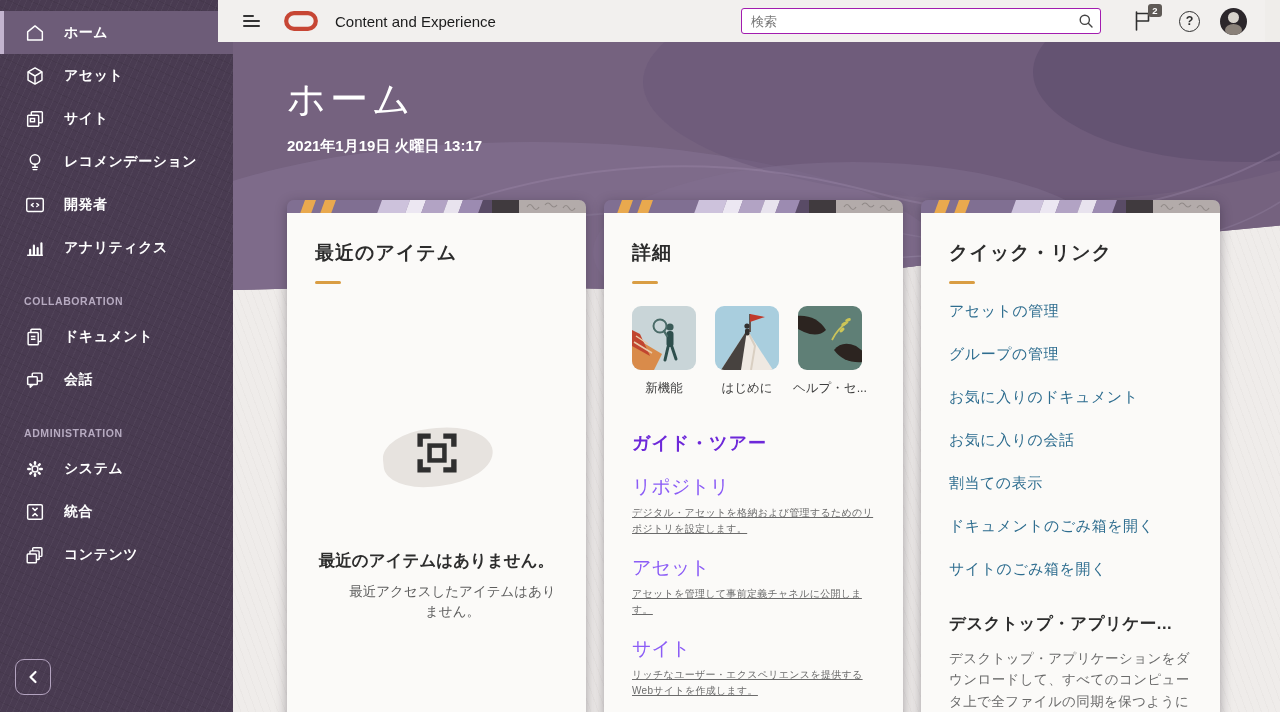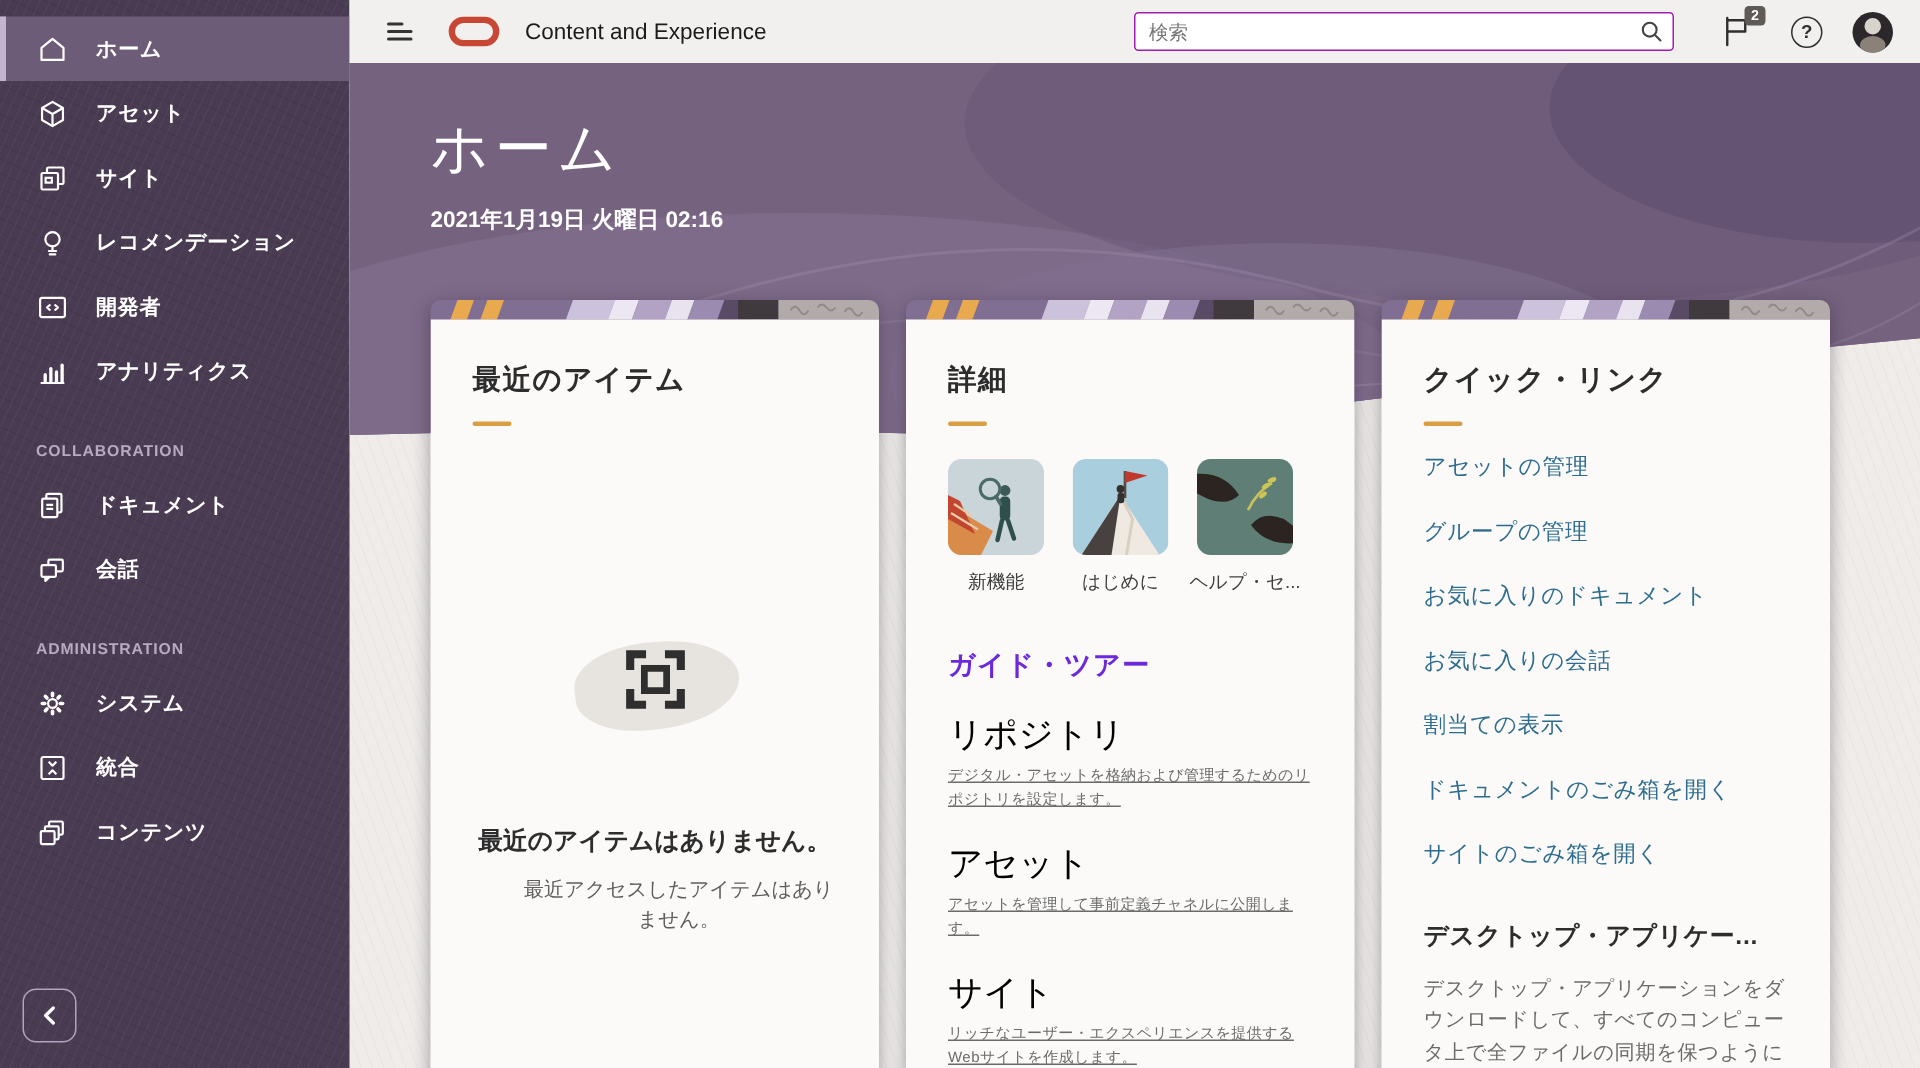--- a/index.html
+++ b/index.html
@@ -19,21 +19,21 @@
   .nav-item.active { background:#6d5c78; }
   .nav-item.active::before { content:""; position:absolute; left:0; top:0; bottom:0; width:4px; background:#c3b4cf; }
   .nav-icon { width:24px; height:24px; display:flex; align-items:center; justify-content:center; flex:0 0 24px; }
   .nav-icon svg { width:22px; height:22px; }
   .nav-label { color:#ffffff; font-size:14px; font-weight:bold; margin-left:17px; letter-spacing:.5px; white-space:nowrap; }
   .nav-section { color:#b7abc1; font-size:10.5px; font-weight:bold; letter-spacing:.6px; padding:26px 0 8px 24px; }
   .collapse-btn { position:absolute; left:15px; bottom:17px; width:36px; height:36px; border:1.5px solid #b3a3bf;
     border-radius:9px; display:flex; align-items:center; justify-content:center; cursor:pointer; background:transparent; }
 
   
-  .topbar { position:absolute; left:233px; top:0; width:1047px; height:42px; background:#f2f0ee;
+  .topbar { position:absolute; left:218px; top:0; width:1047px; height:42px; background:#f2f0ee;
     display:flex; align-items:center; z-index:6; }
   .hamburger { margin-left:25px; width:18px; display:flex; flex-direction:column; gap:3px; cursor:pointer; }
   .hamburger i { display:block; height:2px; background:#333; border-radius:1px; }
   .hamburger i:nth-child(1){ width:11px; } .hamburger i:nth-child(2){ width:17px; } .hamburger i:nth-child(3){ width:17px; }
   .logo { margin-left:22px; display:flex; align-items:center; }
   .app-title { margin-left:16px; font-size:15px; color:#1c1c1c; }
   .search-wrap { margin-left:auto; position:relative; width:360px; height:26px; margin-right:30px; }
   .search-wrap input { width:100%; height:100%; border:1px solid #a21caf; border-radius:3px; background:#fff;
     font-size:13px; padding:0 30px 0 9px; color:#333; font-family:"Liberation Sans", sans-serif; outline:none; }
   .search-wrap input::placeholder { color:#757575; }
@@ -77,21 +77,21 @@
   .empty-sub { margin-top:8px; font-size:13.5px; color:#5e5e5e; line-height:1.55;margin-left:32px; }
 
   
   .tiles { display:flex; gap:19px; margin-top:22px; }
   .tile { width:64px; display:flex; flex-direction:column; align-items:center; cursor:pointer;text-align:right; }
   .tile-img { width:64px; height:64px; border-radius:9px; overflow:hidden; }
   .tile-img svg { display:block; }
   .tile-label { margin-top:10px; font-size:12.5px; color:#3f3f3f; white-space:nowrap; }
   .tours-heading { margin-top:34px; font-size:18px; font-weight:bold; color:#6d28d9; letter-spacing:1px; }
   .tour { margin-top:19px; }
-  .tour-link { font-size:23px; color:#000000; cursor:pointer; display:inline-block; }
+  .tour-link { font-size:19px; color:#8b5cf6; cursor:pointer; display:inline-block; }
   .tour-desc { margin-top:5px; font-size:10px; color:#6b6b6b; line-height:1.55; letter-spacing:.3px;text-decoration:underline; }
 
   
   .qlinks { margin-top:6px; }
   .qlink { display:block; padding:12px 0; font-size:15px; color:#2e6d8f; cursor:pointer; letter-spacing:.5px; }
   .desktop-heading { margin-top:22px; font-size:16.5px; font-weight:bold; color:#2d2d2d; letter-spacing:.5px;
     white-space:nowrap; overflow:hidden; }
   .desktop-body { margin-top:13px; font-size:13.5px; color:#6b6b6b; line-height:1.58; letter-spacing:.4px; }
 </style>
 </head>
@@ -297,21 +297,21 @@
         <ellipse cx="300" cy="230" rx="420" ry="130" fill="#8a7798" opacity="0.45"></ellipse>
         <ellipse cx="790" cy="40" rx="380" ry="120" fill="#6a5878" opacity="0.55"></ellipse>
         <ellipse cx="1010" cy="30" rx="210" ry="90" fill="#5e4d6d" opacity="0.6"></ellipse>
         <ellipse cx="620" cy="210" rx="260" ry="90" fill="#816f90" opacity="0.5"></ellipse>
         <path d="M200 170 Q 420 90 640 150 T 1047 110" stroke="#a493b3" stroke-width="2" fill="none" opacity="0.3"></path>
         <path d="M150 210 Q 400 140 660 190 T 1047 160" stroke="#a493b3" stroke-width="1.6" fill="none" opacity="0.25"></path>
         <path d="M560 240 Q 700 190 820 235" stroke="#b4a5c2" stroke-width="1.4" fill="none" opacity="0.3"></path>
       </svg>
       <div class="hero-text">
         <div class="page-title">ホーム</div>
-        <div class="page-date">2021年1月19日 火曜日 02:16</div>
+        <div class="page-date">2021年1月19日 火曜日 13:17</div>
       </div>
     </div>
 
     <div class="cards">
 
       <div class="card">
         <div class="card-band">
           <svg viewBox="0 0 299 13" preserveAspectRatio="none">
             <rect width="299" height="13" fill="#806f92"></rect>
             <g transform="skewX(-20)">

